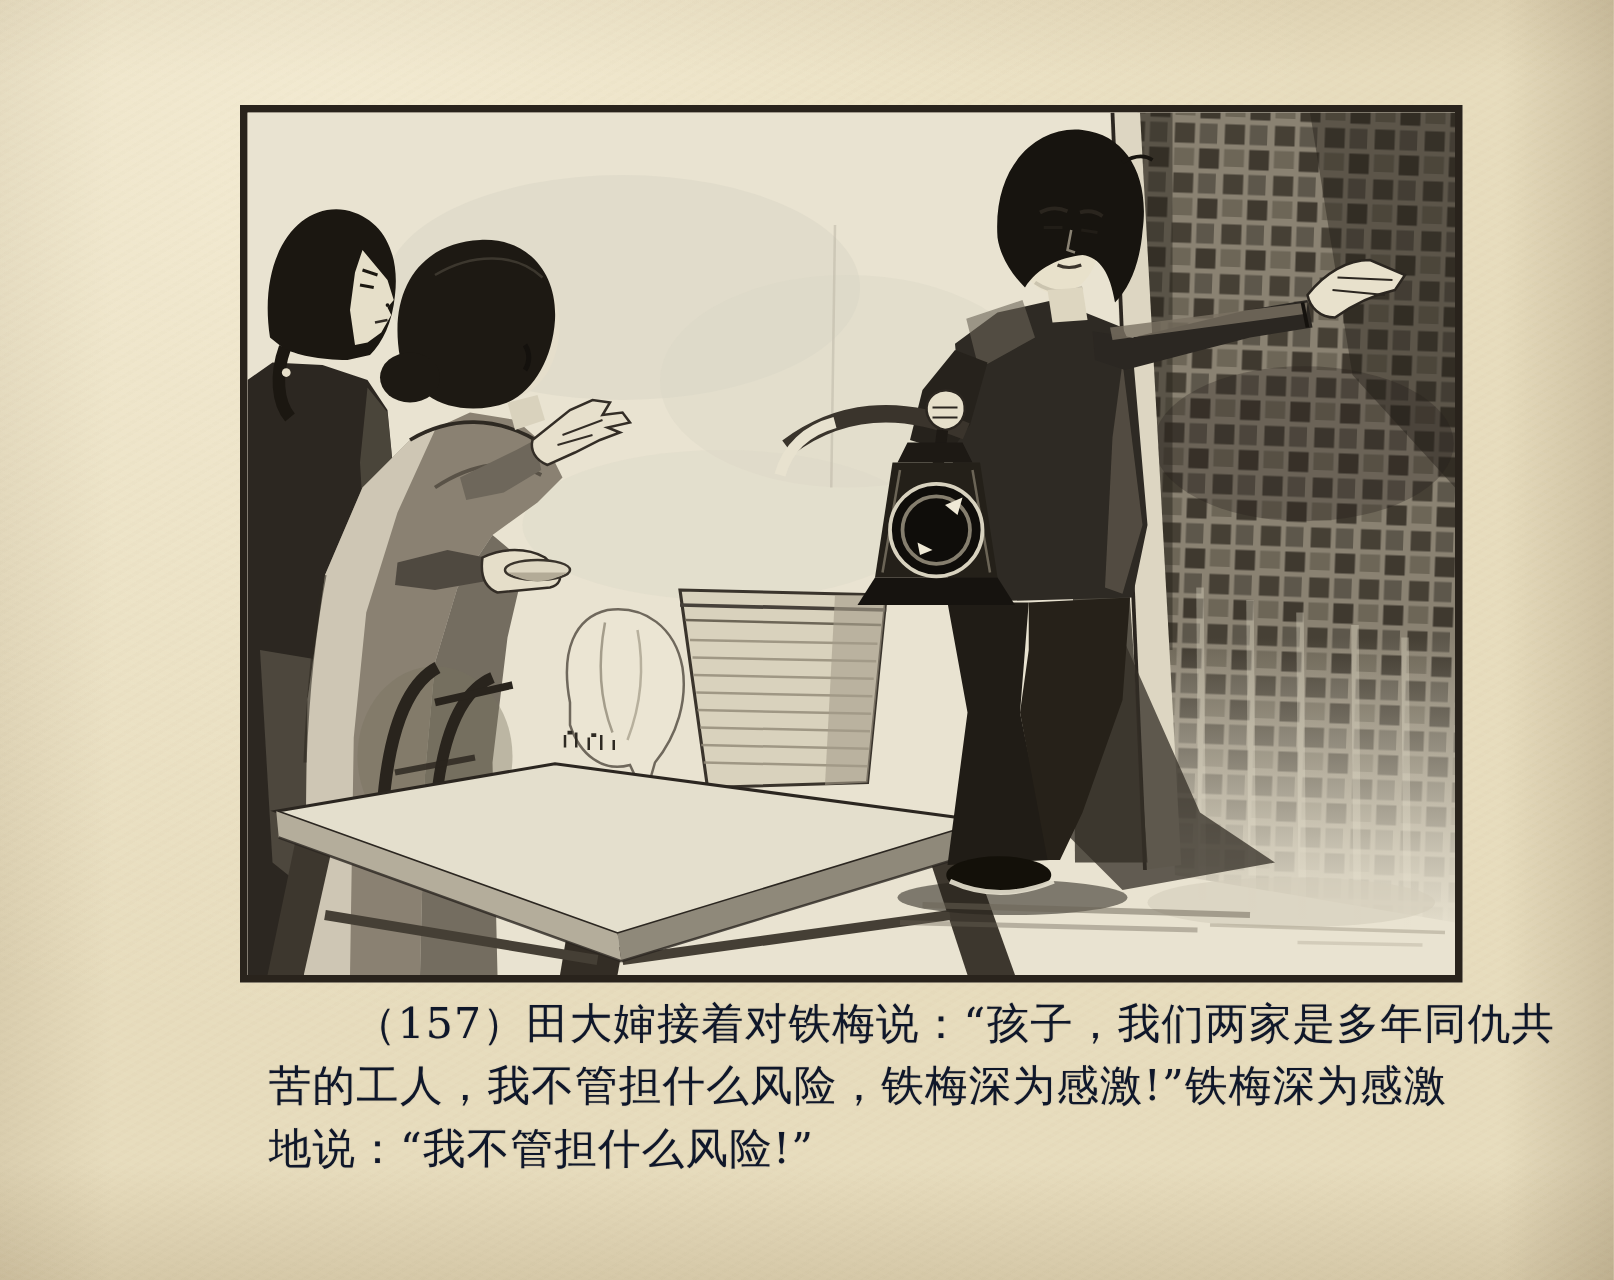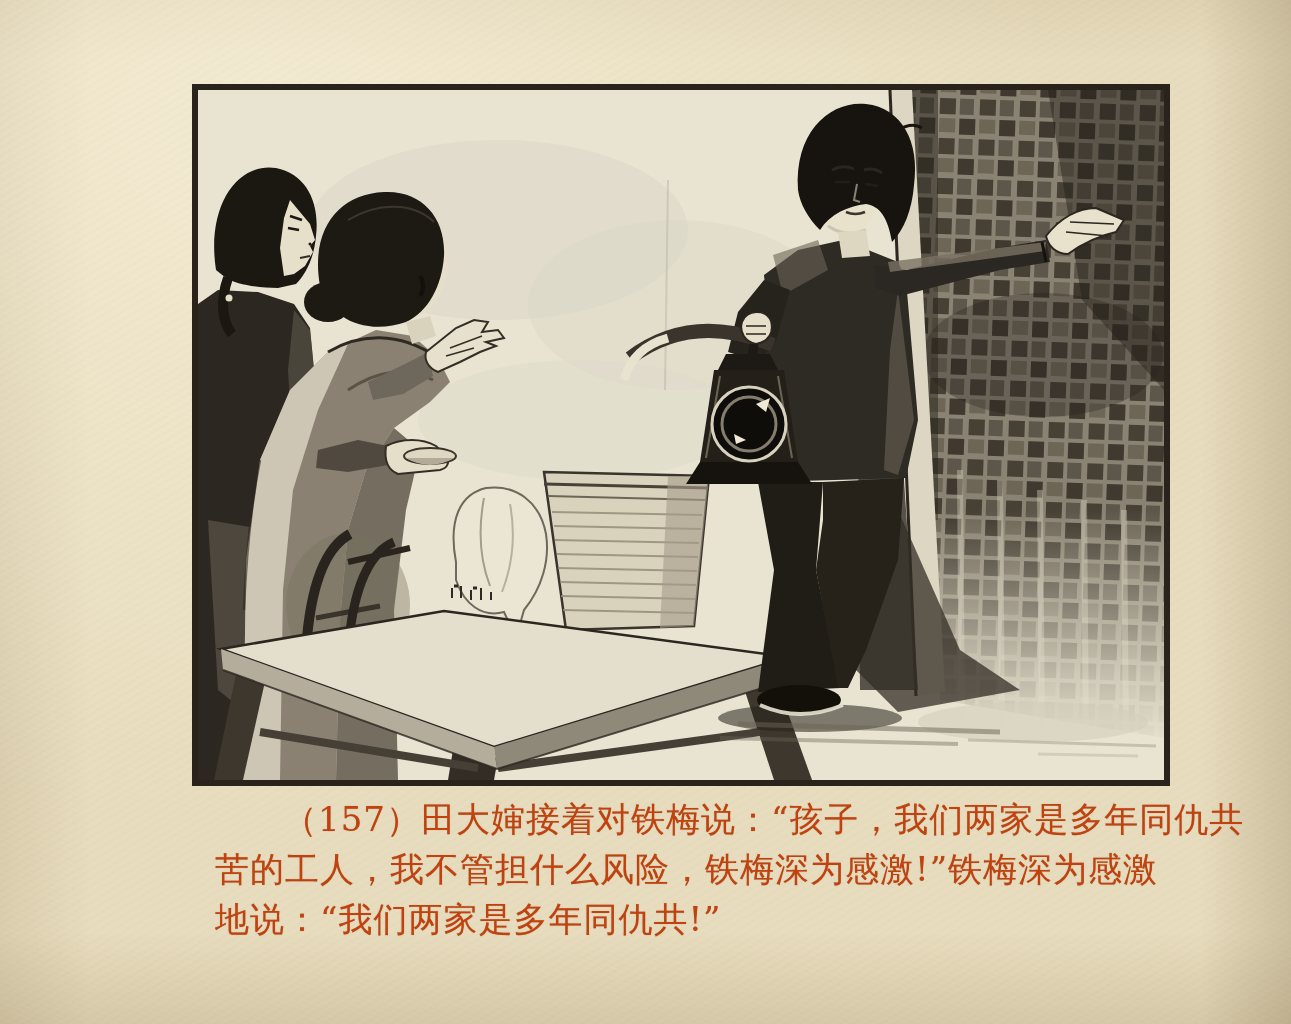--- a/index.html
+++ b/index.html
@@ -20,21 +20,21 @@
       repeating-linear-gradient(23deg, rgba(255,255,255,.05) 0 2px, rgba(0,0,0,0) 2px 5px),
       repeating-linear-gradient(-31deg, rgba(110,90,60,.04) 0 3px, rgba(0,0,0,0) 3px 7px);
   }
   .panel{
     position:absolute;left:192px;top:84px;width:966px;height:690px;
     border:6px solid #29231c;background:#e9e3d1;box-sizing:content-box;
   }
   .panel svg{display:block;width:966px;height:690px;}
   .caption{
     position:absolute;left:215px;top:794px;width:960px;
-    color:#c2410c;font-size:34px;line-height:50px;letter-spacing:1px;
+    color:#0f172a;font-size:34px;line-height:50px;letter-spacing:1px;
     font-family:"DejaVu Serif","Liberation Serif",serif;
     text-shadow:0 0 1px rgba(56,50,42,.35);
   }
   .caption .line{white-space:nowrap;}
   .caption .line.first{text-indent:2em;}
 </style>
 </head>
 <body>
 
 <div class="grain"></div>
@@ -237,14 +237,14 @@
 
       <path d="M848,146 C862,128 880,118 898,118 L926,130 L918,142 C900,146 884,154 870,164 C858,164 850,156 848,146 Z" fill="#e8e1cc" stroke="#2b2620" stroke-width="2"></path>
       <path d="M872,132 L916,134 M868,142 L910,146" stroke="#2b2620" stroke-width="1.5" fill="none"></path>
     </g>
   </svg>
 </div>
 
 <div class="caption">
   <div class="line first">（157）田大婶接着对铁梅说：“孩子，我们两家是多年同仇共</div>
   <div class="line">苦的工人，我不管担什么风险，铁梅深为感激!”铁梅深为感激</div>
-  <div class="line">地说：“我们两家是多年同仇共!”</div>
+  <div class="line">地说：“我不管担什么风险!”</div>
 </div>
 
 </body></html>

